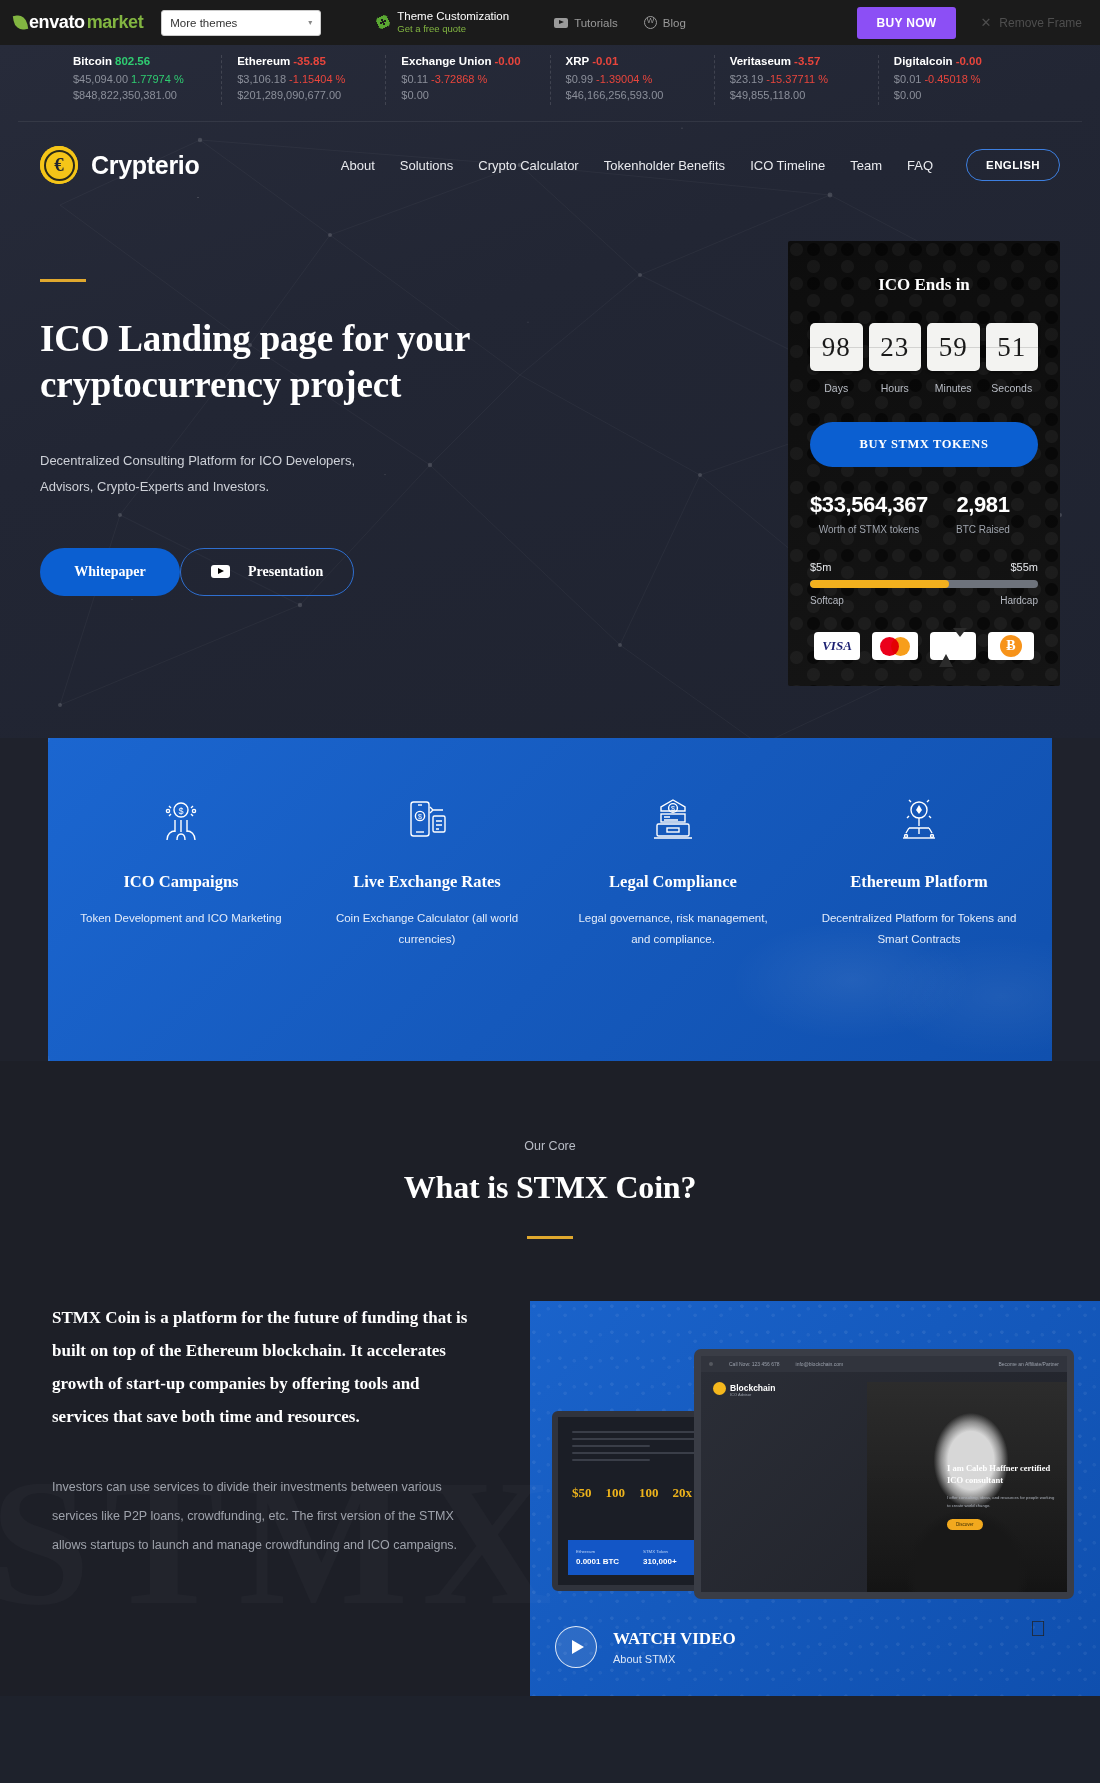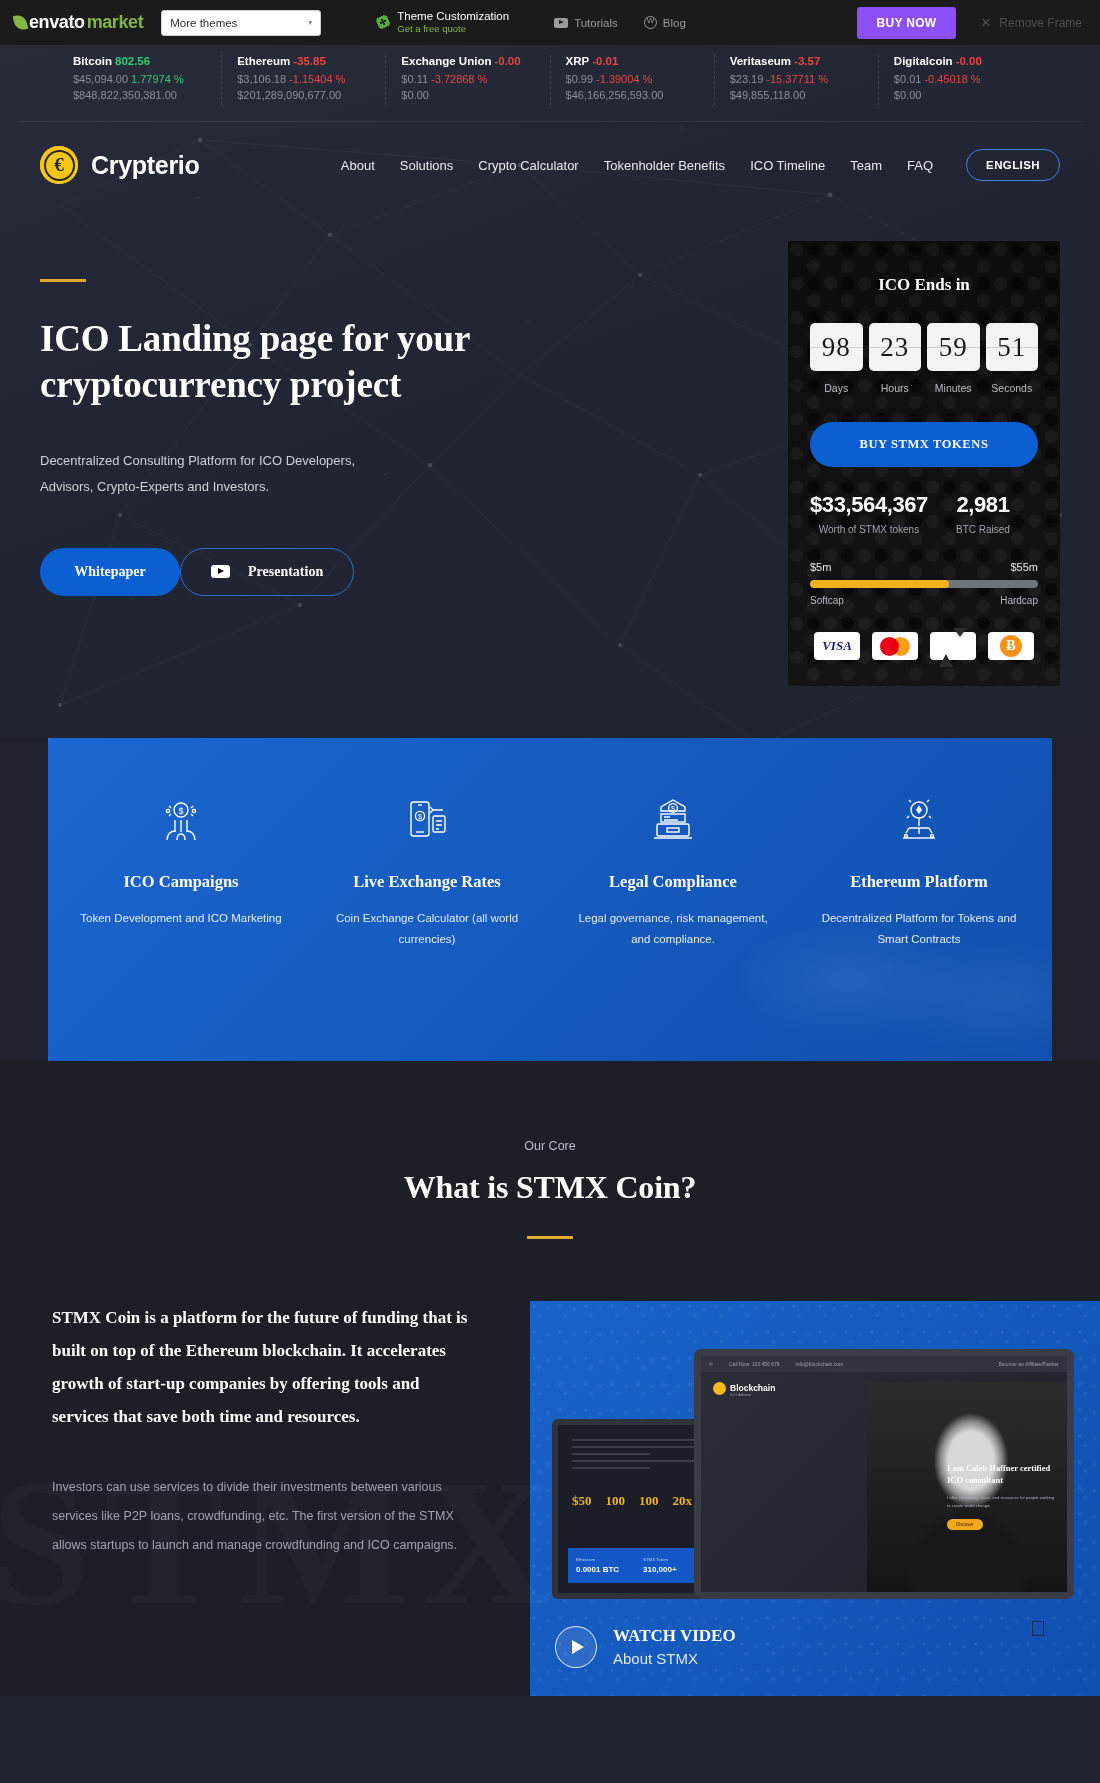--- a/index.html
+++ b/index.html
@@ -280,39 +280,39 @@
       radial-gradient(ellipse 52px 66px at 52% 36%, #cfcfcf 0 44%, #8b8b8b 58%, transparent 72%),
       radial-gradient(ellipse 86px 90px at 50% 88%, #1f2128 0 60%, transparent 72%),
       linear-gradient(180deg,#303440,#1b1d24);
     filter: grayscale(1) contrast(1.1);
   }
   .mb-text{position:absolute; right:12px; bottom:62px; width:108px; text-align:left;}
   .mb-h{font-family:"Liberation Serif",serif;font-weight:bold;font-size:8.5px;color:#fff;line-height:1.45;}
   .mb-p{font-size:4.2px;color:#aeb3bc;line-height:1.9;margin-top:7px;}
   .mb-btn{margin-top:9px;display:inline-block;background:#f2a91e;color:#3a2c05;font-size:4.5px;padding:3px 9px;border-radius:7px;}
   .mon-small{
-    position:absolute; left:22px; top:118px; width:170px; height:180px;
+    position:absolute; left:22px; top:110px; width:170px; height:180px;
     background:#1b1e26; border:6px solid #30333c; border-radius:6px; overflow:hidden;
   }
   .ms-lines{position:absolute;top:14px;left:14px;right:14px;}
   .ms-line{height:2px;background:#3a3e48;margin-bottom:5px;border-radius:1px;}
   .ms-line.s{width:60%;}
   .ms-stats{position:absolute;top:68px;left:14px;right:14px;display:flex;flex-wrap:wrap;gap:14px;}
   .ms-n{font-family:"Liberation Serif",serif;font-weight:bold;font-size:13px;color:#edb31c;}
   .ms-badge{position:absolute;bottom:10px;left:10px;right:10px;background:#1356c6;display:flex;padding:9px 8px;gap:12px;}
   .ms-b{flex:1;}
   .ms-bt{font-size:4.4px;color:#bcd4f7;}
   .ms-bv{font-size:8px;color:#fff;font-weight:bold;margin-top:3px;}
   .apple-logo{position:absolute;left:500px;top:315px;color:#20242c;font-size:22px;}
   .watch-video{position:absolute;left:25px;bottom:28px;display:flex;align-items:center;gap:16px;z-index:4;}
   .play-btn{width:42px;height:42px;border-radius:50%;border:1.6px solid rgba(255,255,255,.85);
     display:flex;align-items:center;justify-content:center;background:rgba(255,255,255,.10);cursor:pointer;}
   .play-tri{width:0;height:0;border-left:12px solid #fff;border-top:7px solid transparent;border-bottom:7px solid transparent;margin-left:4px;}
   .wv-title{font-family:"Liberation Serif",serif;font-weight:bold;font-size:17px;color:#fff;}
-  .wv-sub{font-size:15px;color:#dbe6f7;margin-top:4px;}
+  .wv-sub{font-size:11px;color:#dbe6f7;margin-top:4px;}
 </style>
 </head>
 <body>
 
 <div class="page">
 
   <div class="envato-bar">
     <div class="envato-logo">
       <span class="envato-leaf"></span>
       <span class="envato-word1">envato</span>

